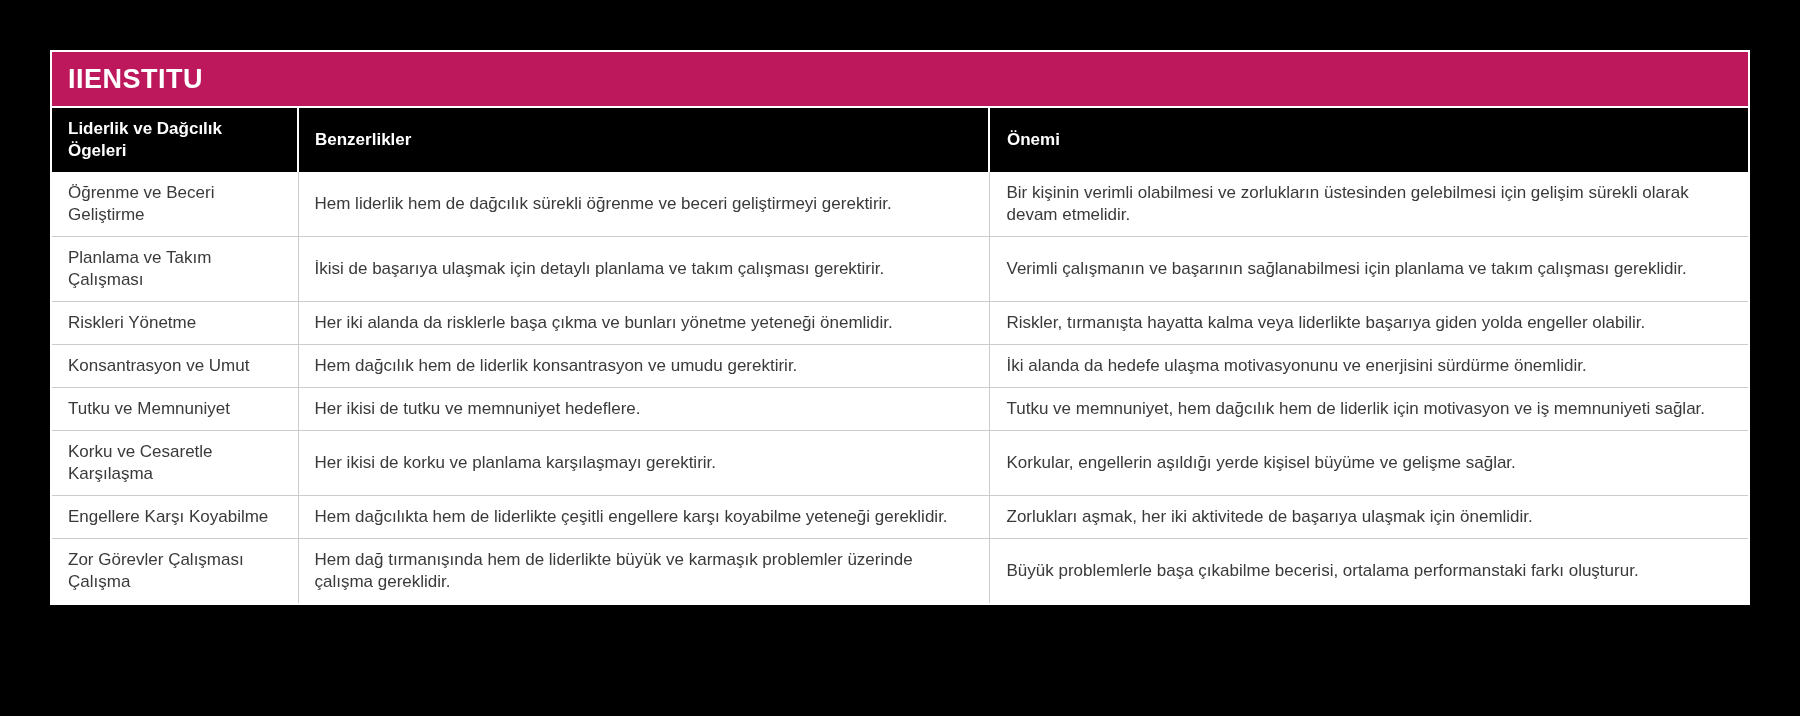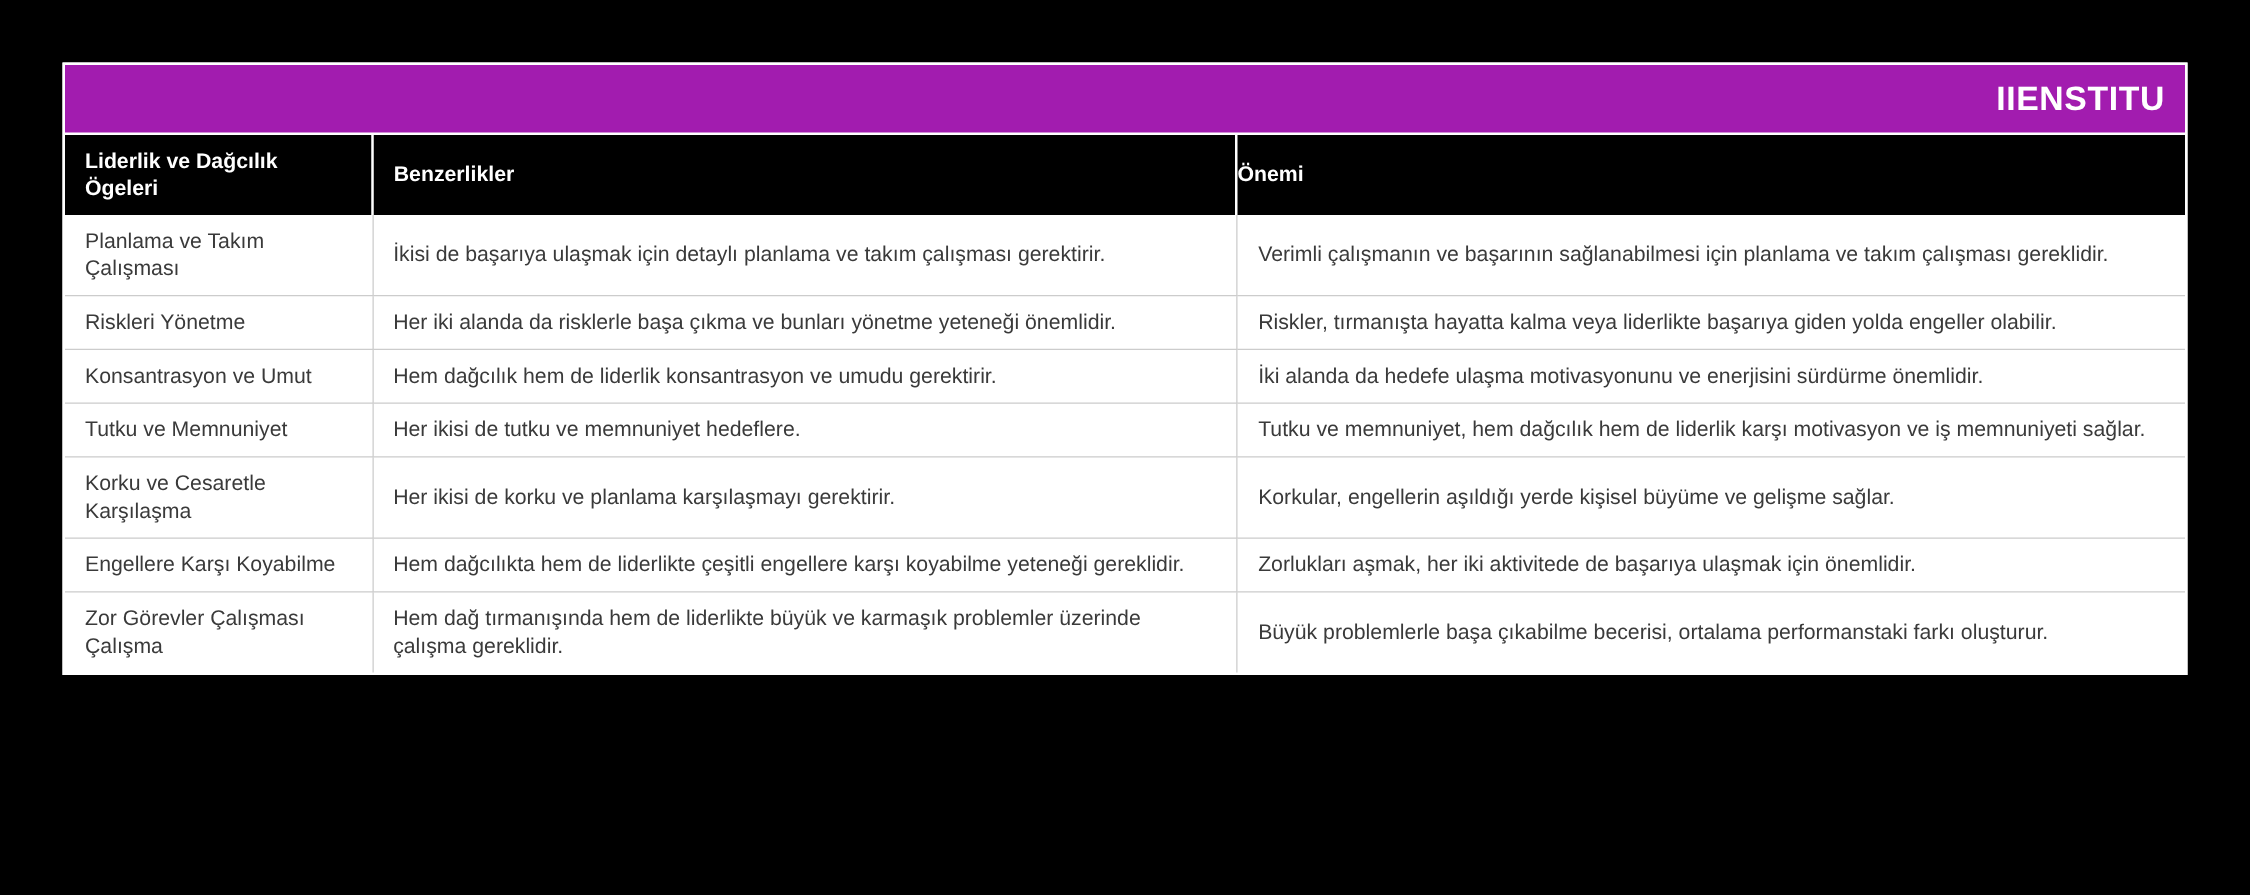--- a/index.html
+++ b/index.html
@@ -17,49 +17,48 @@
   .frame {
     position: absolute;
     left: 50px;
     top: 50px;
     width: 1700px;
     box-sizing: border-box;
     border: 2px solid #ffffff;
     background: #ffffff;
   }
   .titlebar {
-    background: #a21caf;
+    background: #be185d;
     color: #ffffff;
     font-size: 27px;
     font-weight: 700;
     letter-spacing: 0.5px;
     padding: 12px 16px 11px 16px;
     border-bottom: 2px solid #ffffff;
-    text-align: right;
   }
   table.cmp {
     width: 100%;
     border-collapse: collapse;
     table-layout: fixed;
   }
   col.c1 { width: 246px; }
   col.c2 { width: 691px; }
   col.c3 { width: auto; }
   table.cmp thead th {
     background: #000000;
     color: #ffffff;
     text-align: left;
     font-size: 17px;
     font-weight: 700;
     line-height: 22px;
     padding: 10px 16px;
     border-right: 2px solid #ffffff;
     vertical-align: middle;
   }
-  table.cmp thead th:last-child { border-right: 0; padding-left: 0; }
+  table.cmp thead th:last-child { border-right: 0; padding-left: 17px; }
   table.cmp tbody td {
     background: #ffffff;
     color: #3a3a3a;
     font-size: 17px;
     line-height: 22px;
     padding: 10px 16px;
     border-right: 1px solid #cccccc;
     border-bottom: 1px solid #cccccc;
     vertical-align: middle;
     text-align: left;
@@ -80,38 +79,43 @@
       </colgroup>
     <thead>
       <tr>
         <th>Liderlik ve Dağcılık Ögeleri</th>
         <th>Benzerlikler</th>
         <th>Önemi</th>
       </tr>
     </thead>
     <tbody>
       <tr>
+        <td>Öğrenme ve Beceri Geliştirme</td>
+        <td>Hem liderlik hem de dağcılık sürekli öğrenme ve beceri geliştirmeyi gerektirir.</td>
+        <td>Bir kişinin verimli olabilmesi ve zorlukların üstesinden gelebilmesi için gelişim sürekli olarak devam etmelidir.</td>
+      </tr>
+      <tr>
         <td>Planlama ve Takım Çalışması</td>
         <td>İkisi de başarıya ulaşmak için detaylı planlama ve takım çalışması gerektirir.</td>
         <td>Verimli çalışmanın ve başarının sağlanabilmesi için planlama ve takım çalışması gereklidir.</td>
       </tr>
       <tr>
         <td>Riskleri Yönetme</td>
         <td>Her iki alanda da risklerle başa çıkma ve bunları yönetme yeteneği önemlidir.</td>
         <td>Riskler, tırmanışta hayatta kalma veya liderlikte başarıya giden yolda engeller olabilir.</td>
       </tr>
       <tr>
         <td>Konsantrasyon ve Umut</td>
         <td>Hem dağcılık hem de liderlik konsantrasyon ve umudu gerektirir.</td>
         <td>İki alanda da hedefe ulaşma motivasyonunu ve enerjisini sürdürme önemlidir.</td>
       </tr>
       <tr>
         <td>Tutku ve Memnuniyet</td>
         <td>Her ikisi de tutku ve memnuniyet hedeflere.</td>
-        <td>Tutku ve memnuniyet, hem dağcılık hem de liderlik karşı motivasyon ve iş memnuniyeti sağlar.</td>
+        <td>Tutku ve memnuniyet, hem dağcılık hem de liderlik için motivasyon ve iş memnuniyeti sağlar.</td>
       </tr>
       <tr>
         <td>Korku ve Cesaretle Karşılaşma</td>
         <td>Her ikisi de korku ve planlama karşılaşmayı gerektirir.</td>
         <td>Korkular, engellerin aşıldığı yerde kişisel büyüme ve gelişme sağlar.</td>
       </tr>
       <tr>
         <td>Engellere Karşı Koyabilme</td>
         <td>Hem dağcılıkta hem de liderlikte çeşitli engellere karşı koyabilme yeteneği gereklidir.</td>
         <td>Zorlukları aşmak, her iki aktivitede de başarıya ulaşmak için önemlidir.</td>

